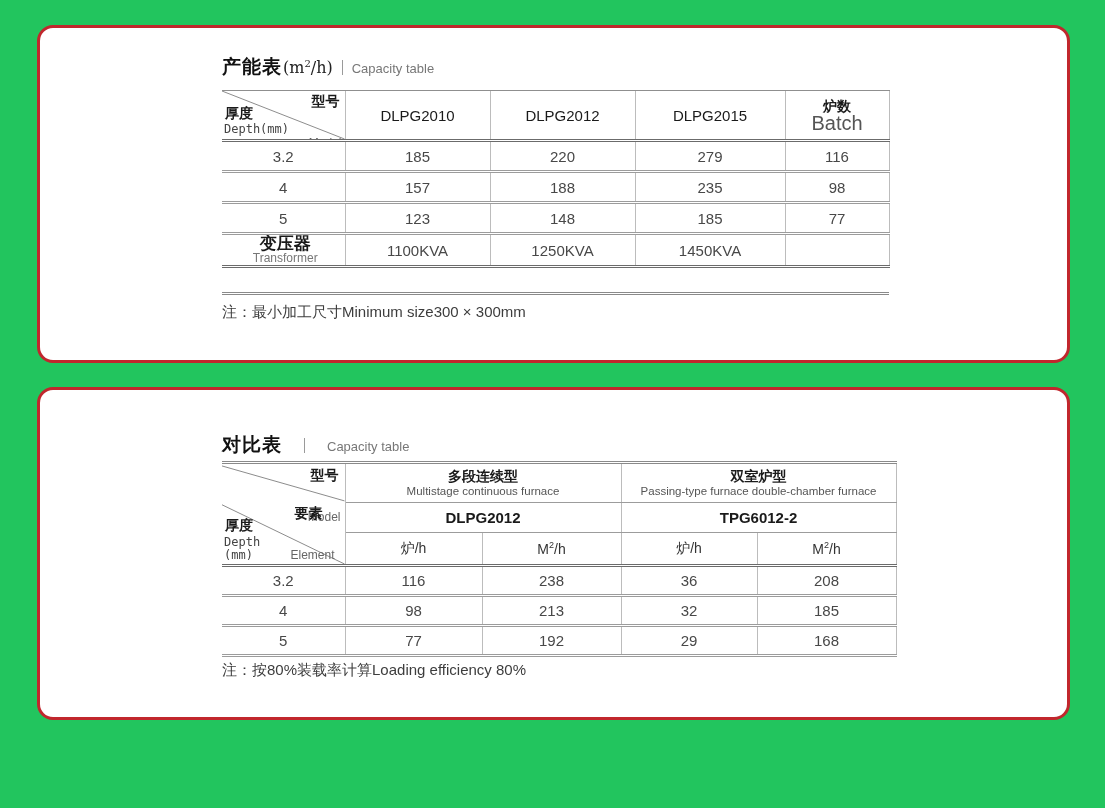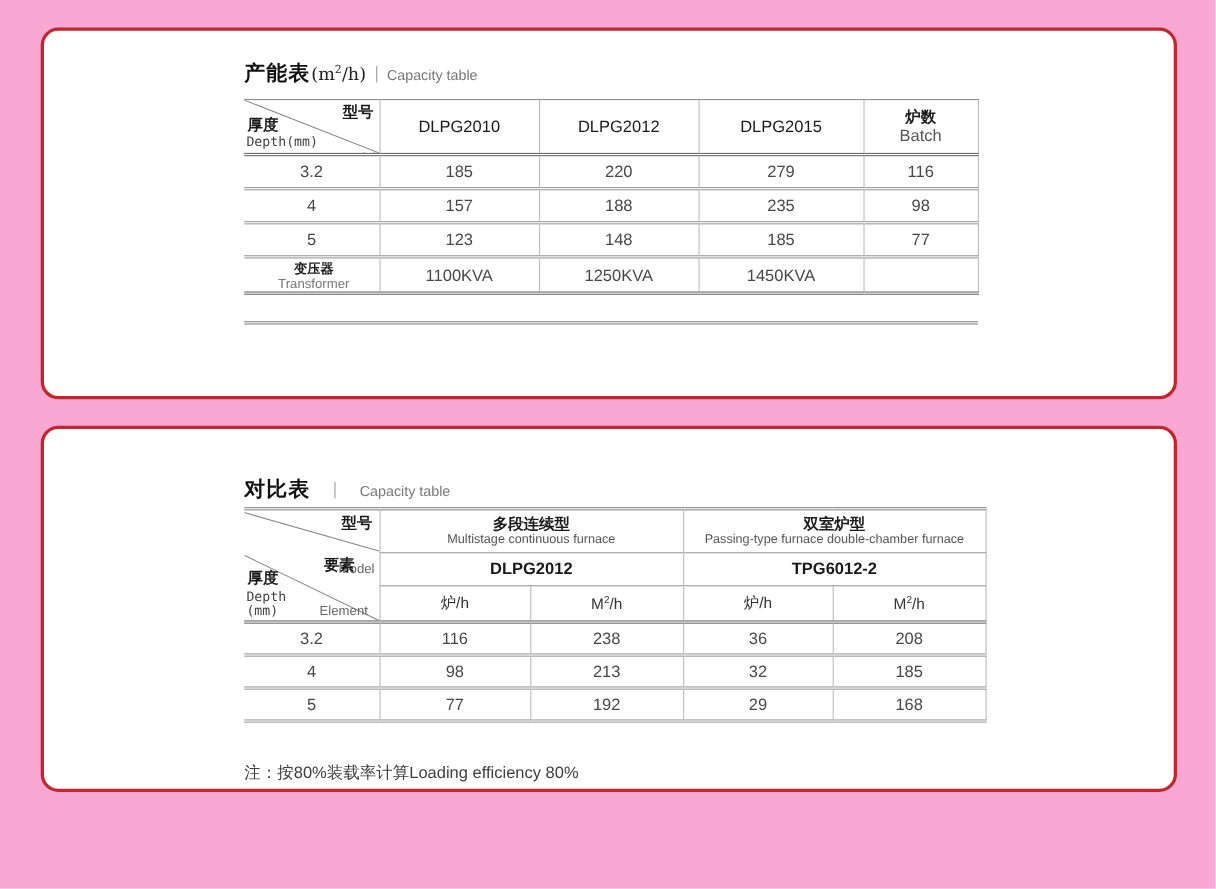--- a/index.html
+++ b/index.html
@@ -5,21 +5,21 @@
   * { margin: 0; padding: 0; box-sizing: border-box; }
   html, body { background: #ffffff; }
   body {
     font-family: "Liberation Sans", "DejaVu Sans", sans-serif;
     color: #333;
   }
   .page {
     position: relative;
     width: 1105px;
     height: 808px;
-    background: #f9a8d4;
+    background: #22c55e;
     overflow: hidden;
   }
   .panel {
     position: absolute;
     left: 37px;
     width: 1033px;
     border: 3px solid #c1272d;
     border-radius: 16px;
     background: #ffffff;
   }
@@ -81,25 +81,25 @@
   .t1 tbody tr { height: 31px; }
   .t1 tr.transformer { height: 33px; }
   .t1 thead th {
     border-top: 1px solid #8f8f8f;
     border-bottom: 3px double #6b6b6b;
   }
   .t1 tbody td { border-bottom: 3px double #9c9c9c; }
   .t1 tr.transformer td { border-bottom: 3px double #6b6b6b; }
   .model-h { font-size: 15px; font-weight: bold; color: #1a1a1a; }
   .batch-h .b-cn { display: block; font-size: 14px; font-weight: bold; color: #1a1a1a; line-height: 17px; }
-  .batch-h .b-en { display: block; font-size: 15px; color: #555; line-height: 17px; }
+  .batch-h .b-en { display: block; font-size: 20px; color: #555; line-height: 17px; }
   .val { font-size: 15px; color: #484848; }
   .depth-c { font-size: 15px; color: #484848; }
   .trans-label { text-align: left; padding-left: 4px; }
-  .trans-label .tl-cn { display: block; font-size: 12px; font-weight: bold; color: #1a1a1a; line-height: 16px; }
+  .trans-label .tl-cn { display: block; font-size: 17px; font-weight: bold; color: #1a1a1a; line-height: 16px; }
   .trans-label .tl-en { display: block; font-size: 12px; color: #777; line-height: 13px; }
 
   
   .diag { position: relative; }
   .diag svg { position: absolute; left: 0; top: 0; width: 100%; height: 100%; }
   .diag svg line { stroke: #8a8a8a; stroke-width: 1; }
   .diag span { position: absolute; white-space: nowrap; }
   .dg-cn { font-size: 14px; font-weight: bold; color: #1a1a1a; }
   .dg-en { font-size: 12px; color: #666; margin-top: 28px; }
   .dg-mono { font-family: "DejaVu Sans Mono", monospace; font-size: 12px; color: #444; }
@@ -140,21 +140,21 @@
     border-top: 3px double #8a8a8a;
   }
   .note {
     position: absolute;
     left: 182px;
     font-size: 15px;
     color: #3d3d3d;
     white-space: nowrap;
   }
   .panel1 .note { top: 275px; }
-  .panel2 .note { top: 271px; margin-top: 32px; }
+  .panel2 .note { top: 271px; }
   .footer-note {
     position: absolute;
     left: 0;
     top: 764px;
     width: 100%;
     text-align: center;
     font-size: 14.5px;
     color: #555;
     white-space: nowrap;
   }
@@ -229,20 +229,21 @@
           </td>
           <td class="val">1100KVA</td>
           <td class="val">1250KVA</td>
           <td class="val">1450KVA</td>
           <td class="val"></td>
         </tr>
       </tbody>
     </table>
 
     <div class="sep"></div>
+    <div class="note">注：最小加工尺寸Minimum size300 × 300mm</div>
   </section>
 
   <section class="panel panel2">
     <div class="title">
       <span class="t-cn">对比表</span>
       <span class="t-div"></span>
       <span class="t-en">Capacity table</span>
     </div>
 
     <table class="tbl t2">

